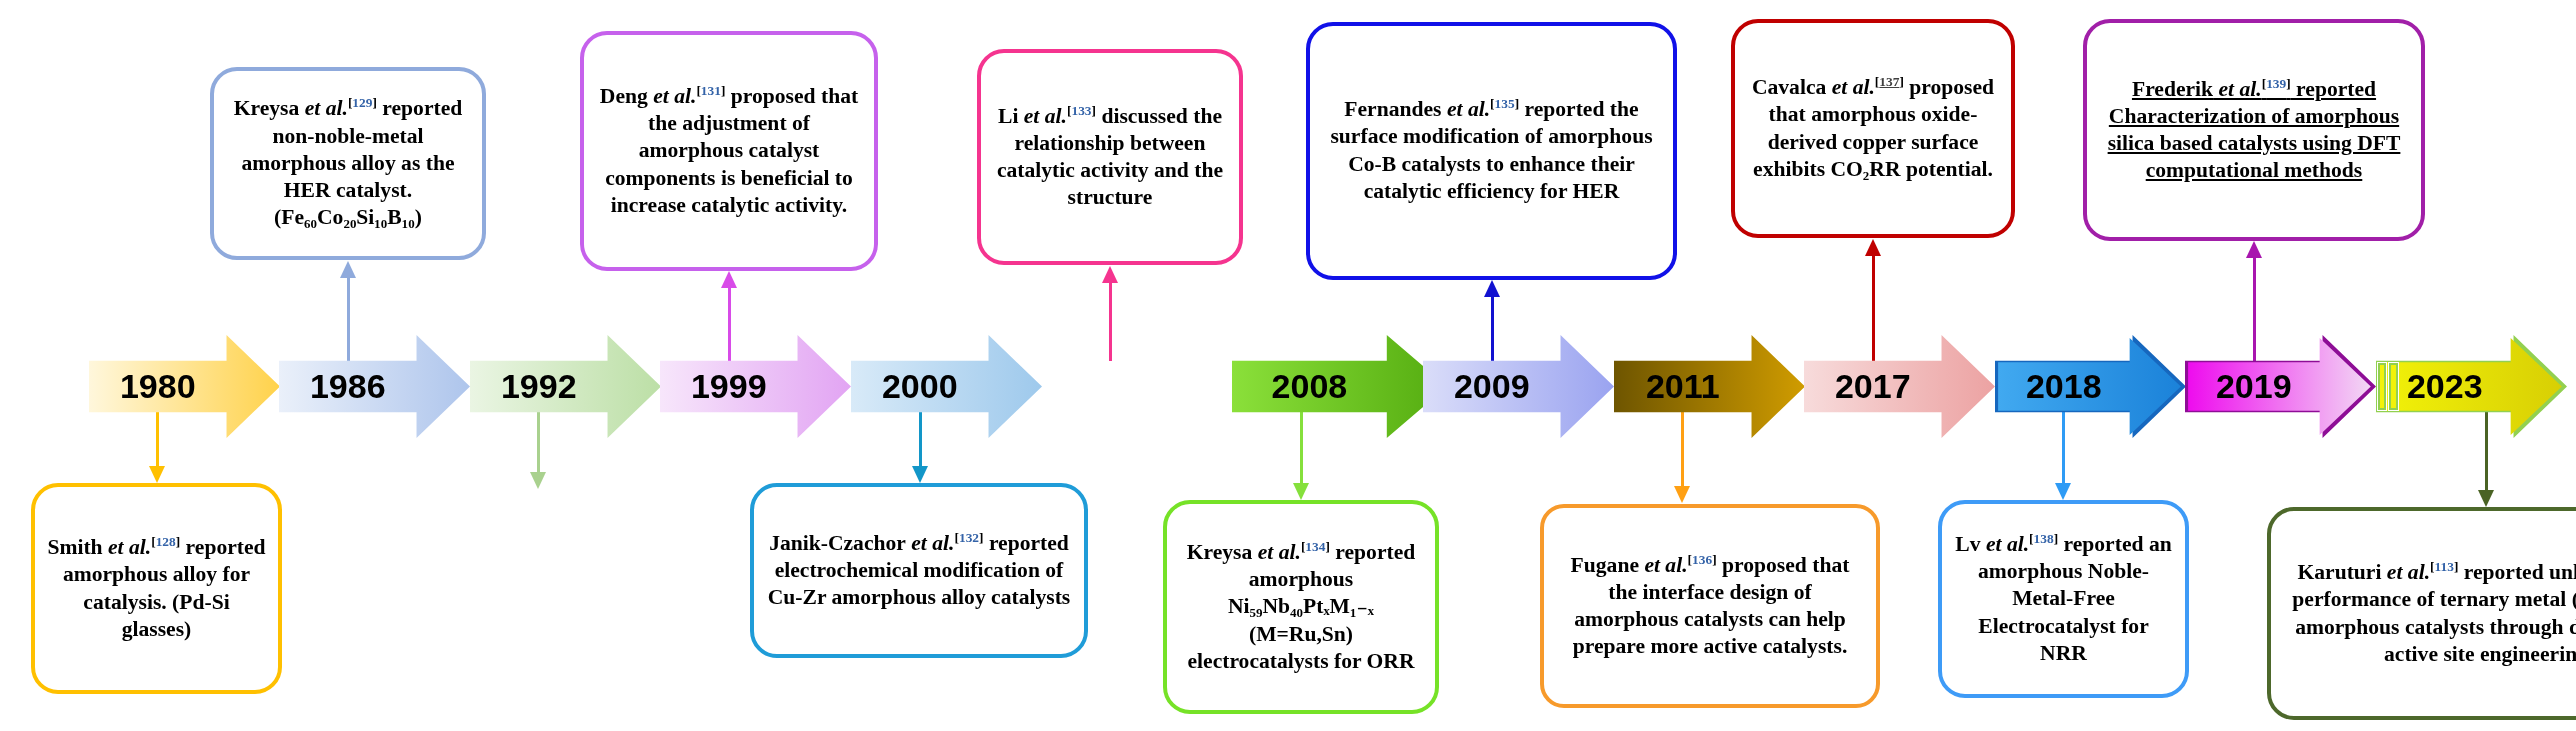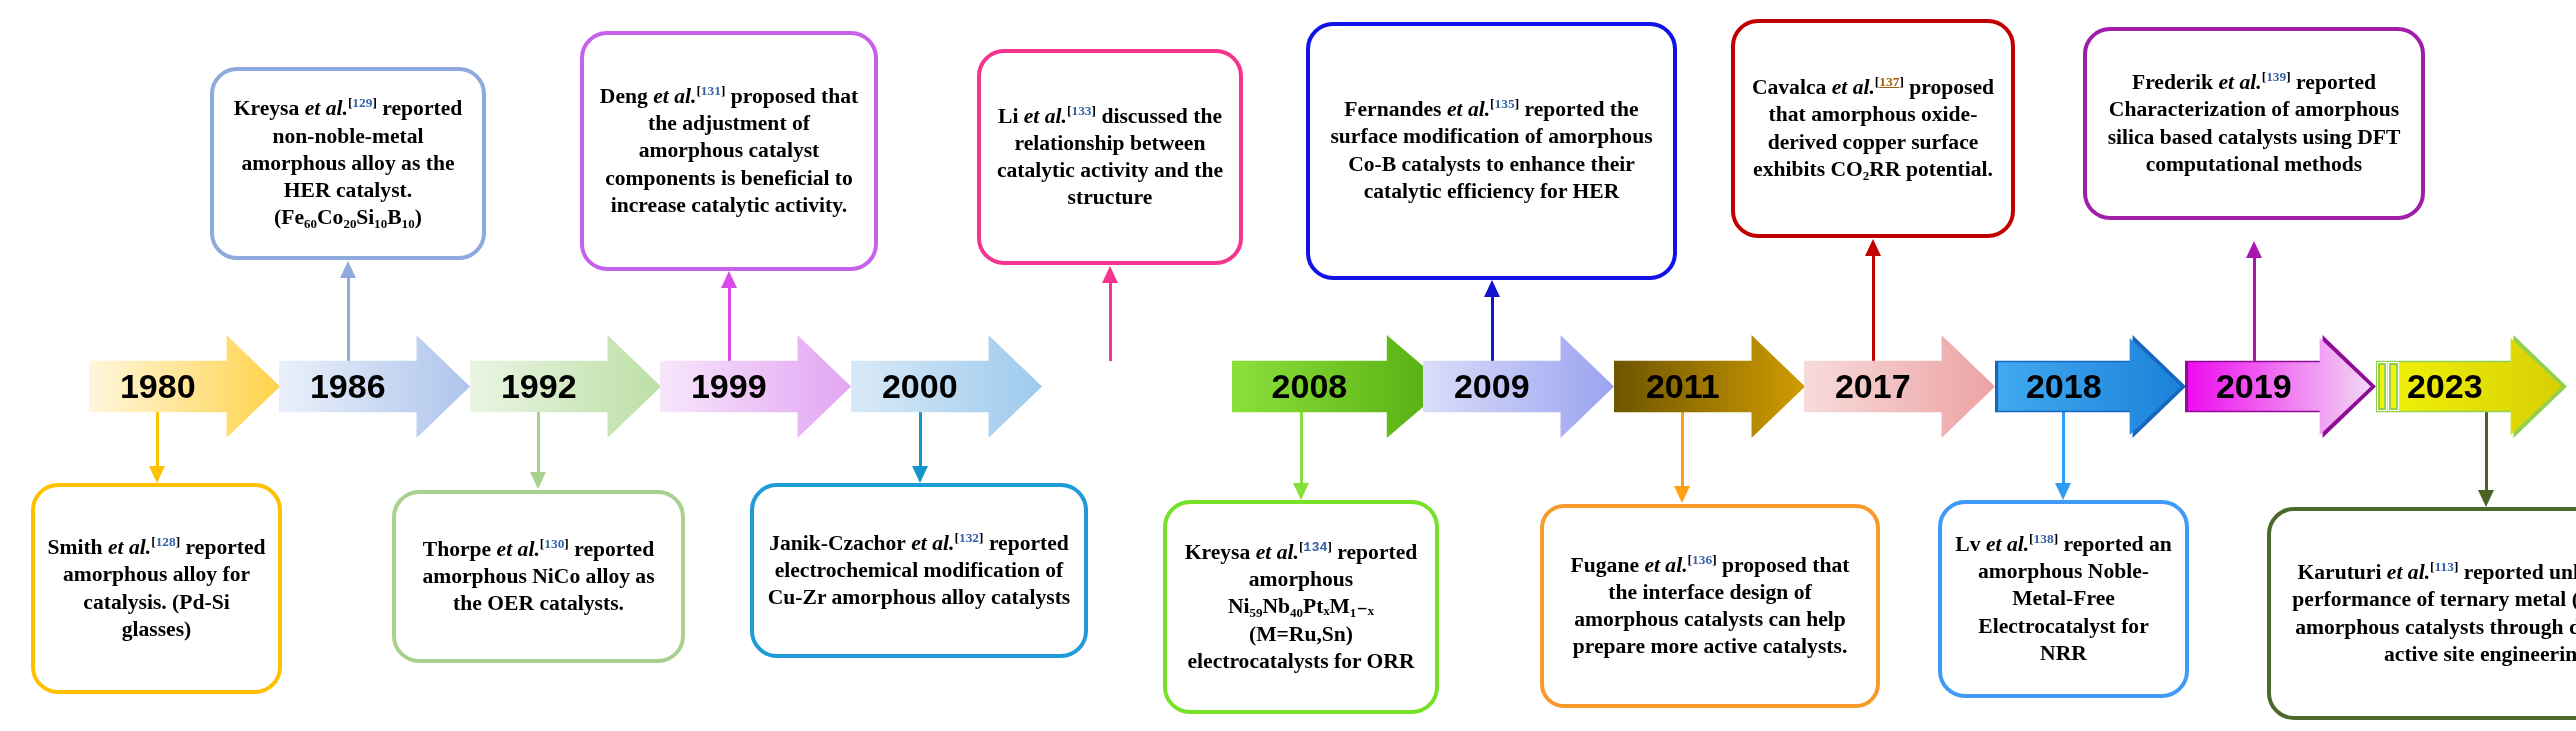--- a/index.html
+++ b/index.html
@@ -127,57 +127,54 @@
   </div>
 
   <div class="box" style="left: 31px; top: 483px; width: 251px; height: 211px; --bb: #FFC000;">
     <p class="btxt"><span>Smith</span><span class="etal"> et al.</span><sup class="cite"><span>[</span><span class="num" style="color: rgb(52, 99, 168);">128</span><span>]</span></sup><span> reported amorphous alloy for catalysis. (Pd-Si glasses)</span></p>
   </div>
 
   <div class="box" style="left: 210px; top: 67px; width: 276px; height: 193px; --bb: #8FAADC;">
     <p class="btxt"><span>Kreysa</span><span class="etal"> et al.</span><sup class="cite"><span>[</span><span class="num" style="color: rgb(52, 99, 168);">129</span><span>]</span></sup><span> reported non-noble-metal amorphous alloy as the HER catalyst. (Fe₆₀Co₂₀Si₁₀B₁₀)</span></p>
   </div>
 
-  <div class="box" style="left: 392px; top: 490px; width: 293px; height: 173px; --bb: #A9D18E;">
-    <p class="btxt"><span>Thorpe</span><span class="etal"> et al.</span><sup class="cite"><span>[</span><span class="num" style="color: rgb(52, 99, 168);">130</span><span>]</span></sup><span> reported amorphous NiCo alloy as the OER catalysts.</span></p>
-  </div>
 
   <div class="box" style="left: 580px; top: 31px; width: 298px; height: 240px; --bb: #C661EC;">
     <p class="btxt"><span>Deng</span><span class="etal"> et al.</span><sup class="cite"><span>[</span><span class="num" style="color: rgb(52, 99, 168);">131</span><span>]</span></sup><span> proposed that the adjustment of amorphous catalyst components is beneficial to increase catalytic activity.</span></p>
   </div>
 
   <div class="box" style="left: 750px; top: 483px; width: 338px; height: 175px; --bb: #1F9CD8;">
     <p class="btxt"><span>Janik-Czachor</span><span class="etal"> et al.</span><sup class="cite"><span>[</span><span class="num" style="color: rgb(52, 99, 168);">132</span><span>]</span></sup><span> reported electrochemical modification of Cu-Zr amorphous alloy catalysts</span></p>
   </div>
 
   <div class="box" style="left: 977px; top: 49px; width: 266px; height: 216px; --bb: #F5348F;">
     <p class="btxt"><span>Li</span><span class="etal"> et al.</span><sup class="cite"><span>[</span><span class="num" style="color: rgb(52, 99, 168);">133</span><span>]</span></sup><span> discussed the relationship between catalytic activity and the structure</span></p>
   </div>
 
   <div class="box" style="left: 1163px; top: 500px; width: 276px; height: 214px; --bb: #76E227;">
-    <p class="btxt"><span>Kreysa</span><span class="etal"> et al.</span><sup class="cite"><span>[</span><span class="num" style="color: rgb(52, 99, 168); font-family: Liberation Mono, monospace;">134</span><span>]</span></sup><span> reported amorphous Ni₅₉Nb₄₀PtₓM₁₋ₓ (M=Ru,Sn) electrocatalysts for ORR</span></p>
+    <p class="btxt"><span>Kreysa</span><span class="etal"> et al.</span><sup class="cite"><span>[</span><span class="num" style="color: rgb(52, 99, 168);">134</span><span>]</span></sup><span> reported amorphous Ni₅₉Nb₄₀PtₓM₁₋ₓ (M=Ru,Sn) electrocatalysts for ORR</span></p>
   </div>
 
   <div class="box" style="left: 1306px; top: 21.6px; width: 371px; height: 258px; --bb: #1111E8;">
     <p class="btxt"><span>Fernandes</span><span class="etal"> et al.</span><sup class="cite"><span>[</span><span class="num" style="color: rgb(52, 99, 168);">135</span><span>]</span></sup><span> reported the surface modification of amorphous Co-B catalysts to enhance their catalytic efficiency for HER</span></p>
   </div>
 
   <div class="box" style="left: 1540px; top: 504px; width: 340px; height: 204px; border-radius: 24px; --bb: #F79A2B;">
     <p class="btxt"><span>Fugane</span><span class="etal"> et al.</span><sup class="cite"><span>[</span><span class="num" style="color: rgb(52, 99, 168);">136</span><span>]</span></sup><span> proposed that the interface design of amorphous catalysts can help prepare more active catalysts.</span></p>
   </div>
 
   <div class="box" style="left: 1731px; top: 19px; width: 284px; height: 219px; --bb: #C00000;">
-    <p class="btxt"><span>Cavalca</span><span class="etal"> et al.</span><sup class="cite"><span>[</span><span class="num" style="color: #a16207; text-decoration: underline;">137</span><span>]</span></sup><span> proposed that amorphous oxide-derived copper surface exhibits CO₂RR potential.</span></p>
+    <p class="btxt"><span>Cavalca</span><span class="etal"> et al.</span><sup class="cite"><span>[</span><span class="num" style="color: #404040; text-decoration: underline;">137</span><span>]</span></sup><span> proposed that amorphous oxide-derived copper surface exhibits CO₂RR potential.</span></p>
   </div>
 
   <div class="box" style="left: 1938px; top: 500px; width: 251px; height: 198px; --bb: #3E9BF7;">
     <p class="btxt"><span>Lv</span><span class="etal"> et al.</span><sup class="cite"><span>[</span><span class="num" style="color: rgb(52, 99, 168);">138</span><span>]</span></sup><span> reported an amorphous Noble-Metal-Free Electrocatalyst for NRR</span></p>
   </div>
 
-  <div class="box" style="left: 2083px; top: 27px; width: 342px; height: 193px; --bb: #A11FA8;">
+  <div class="box" style="left: 2083px; top: 19px; width: 342px; height: 222px; text-decoration: underline; --bb: #A11FA8;">
     <p class="btxt"><span>Frederik</span><span class="etal"> et al.</span><sup class="cite"><span>[</span><span class="num" style="color: rgb(52, 99, 168);">139</span><span>]</span></sup><span> reported Characterization of amorphous silica based catalysts using DFT computational methods</span></p>
   </div>
 
   <div class="box" style="left: 2267px; top: 507px; width: 438px; height: 213px; --bb: #4D682B;">
     <p class="btxt"><span>Karuturi</span><span class="etal"> et al.</span><sup class="cite"><span>[</span><span class="num" style="color: rgb(52, 99, 168);">113</span><span>]</span></sup><span> reported unlocking the performance of ternary metal (hydr)oxide amorphous catalysts through data-driven active site engineering</span></p>
   </div>
 
 </div>
 
 

